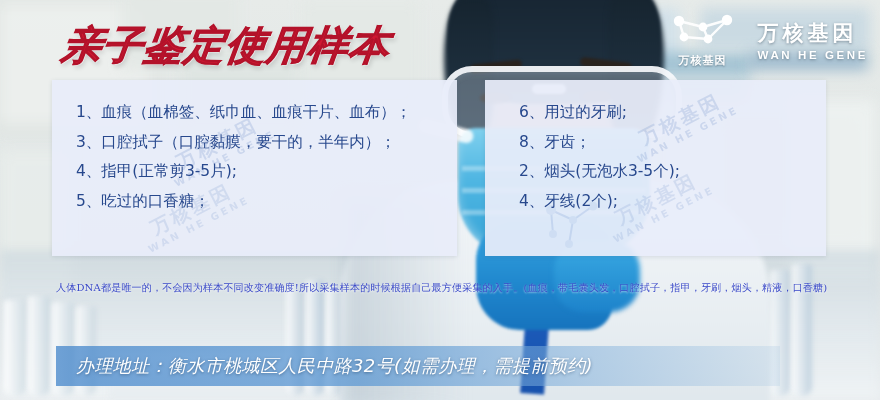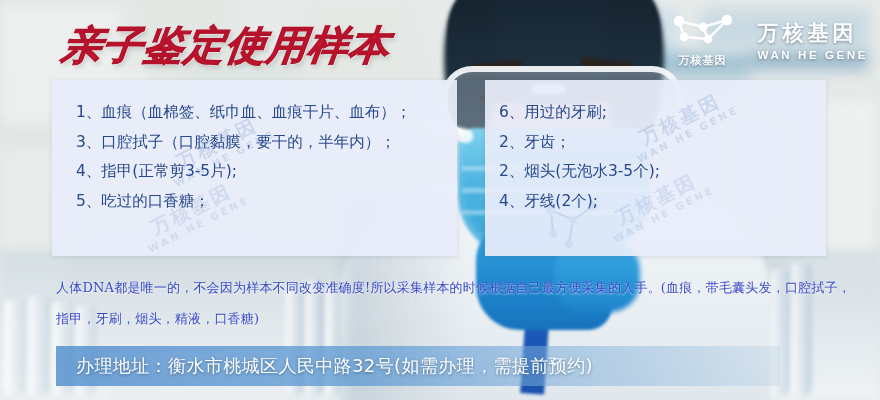--- a/index.html
+++ b/index.html
@@ -182,21 +182,21 @@
     box-shadow:0 1px 4px rgba(90,105,130,.18);
   }
   .panel-left{left:52px;width:405px;}
   .panel-right{left:485px;width:341px;}
   .panel-inner{position:relative;width:100%;height:100%;overflow:hidden;}
   .samples{
     position:absolute;left:0;top:0;width:100%;
     padding:18px 0 0 0;margin:0;list-style:none;
   }
   .panel-left .samples{padding-left:24px;}
-  .panel-right .samples{padding-left:14px;}
+  .panel-right .samples{padding-left:14px;margin-left:20px;}
   .samples li{
     font-family:"DejaVu Sans","Liberation Sans",sans-serif;
     font-size:15.5px;color:#27488d;line-height:29.5px;white-space:nowrap;
   }
   .wm{
     position:absolute;
     font-family:"DejaVu Sans","Liberation Sans",sans-serif;
     color:rgba(120,150,205,.26);
     pointer-events:none;user-select:none;
     transform:rotate(-27deg);
@@ -207,30 +207,30 @@
   .wm.w1{left:112px;top:52px;}
   .wm.w2{left:86px;top:118px;opacity:.8;}
   .wm.w3{left:142px;top:28px;}
   .wm.w4{left:118px;top:108px;opacity:.8;}
   .mol{position:absolute;opacity:.35;pointer-events:none;}
 
   
   .para{
     position:absolute;left:56px;top:272px;width:800px;
     font-family:"DejaVu Serif","Liberation Serif",serif;
-    font-size:13px;line-height:31px;color:#3a49c8;
+    font-size:10px;line-height:31px;color:#3a49c8;
     text-shadow:0 1px 2px rgba(255,255,255,.75);
     letter-spacing:.2px;
   }
 
   
   .addr{
     position:absolute;left:56px;top:346px;width:724px;height:40px;
     background:linear-gradient(90deg,rgba(78,140,205,.80) 0%,rgba(92,152,211,.74) 42%,rgba(126,174,219,.52) 72%,rgba(170,200,226,.26) 100%);
-    display:flex;align-items:center;
+    display:flex;align-items:center;font-style:italic;
   }
   .addr-text{
     padding-left:20px;
     font-family:"DejaVu Sans","Liberation Sans",sans-serif;
     font-size:18px;color:#ffffff;letter-spacing:.4px;
     text-shadow:0 1px 3px rgba(30,60,95,.55);
     white-space:nowrap;
   }
 </style>
 </head>
@@ -365,21 +365,21 @@
             <circle cx="8" cy="10" r="5"></circle>
             <circle cx="30" cy="20" r="4"></circle>
             <circle cx="50" cy="6" r="4.5"></circle>
             <circle cx="10" cy="34" r="4"></circle>
             <circle cx="26" cy="44" r="4"></circle>
           </g>
         </svg>
       </span>
       <ul class="samples">
         <li>6、用过的牙刷;</li>
-        <li>2、牙齿；</li>
+        <li>8、牙齿；</li>
         <li>2、烟头(无泡水3-5个);</li>
         <li>4、牙线(2个);</li>
       </ul>
     </div>
   </div>
 
   <div class="para">人体DNA都是唯一的，不会因为样本不同改变准确度!所以采集样本的时候根据自己最方便采集的入手。(血痕，带毛囊头发，口腔拭子，指甲，牙刷，烟头，精液，口香糖)</div>
 
   <div class="addr">
     <span class="addr-text">办理地址：衡水市桃城区人民中路32号(如需办理，需提前预约)</span>

